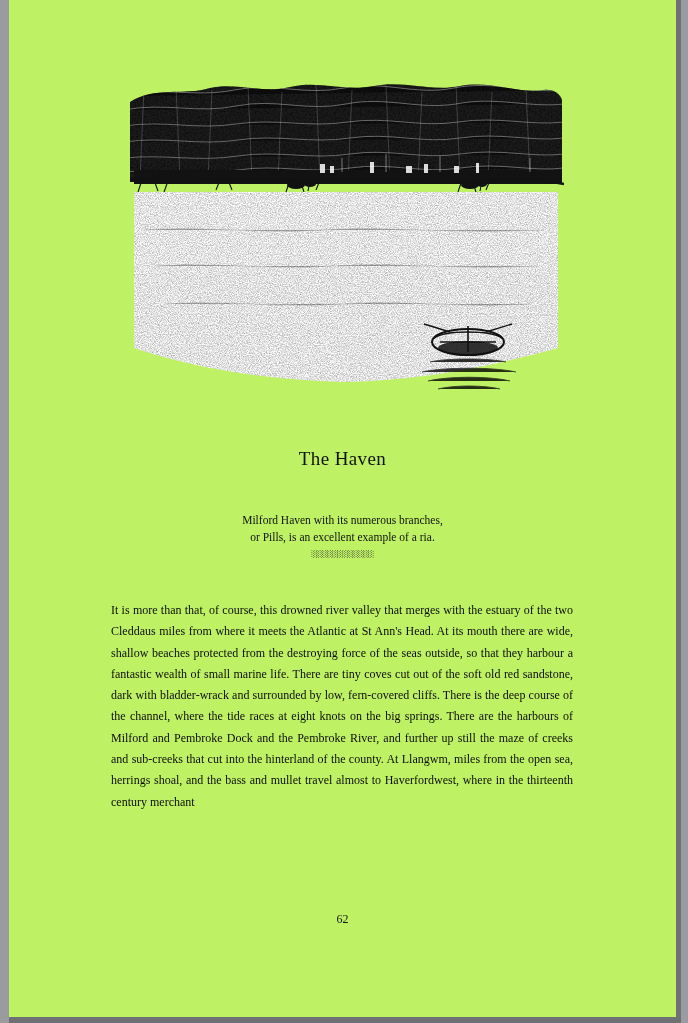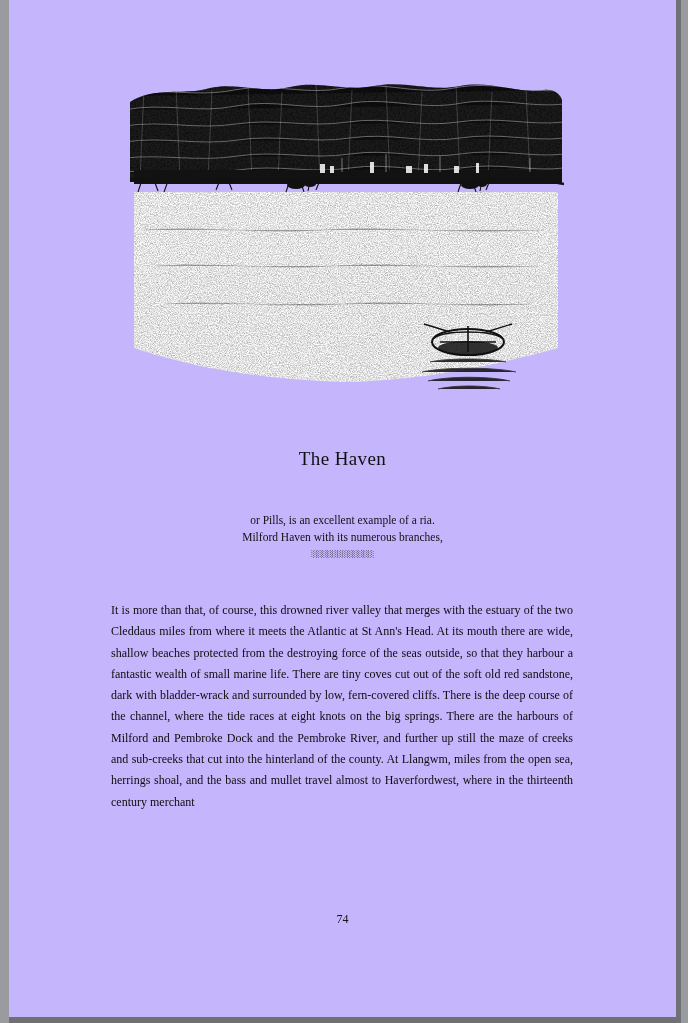--- a/index.html
+++ b/index.html
@@ -26,21 +26,21 @@
     width: 672px;
     height: 1023px;
     background: #6f7073;
   }
   .page {
     position: absolute;
     left: 9px;
     top: 0;
     width: 667px;
     height: 1017px;
-    background: #c4b5fd;
+    background: #bef264;
   }
   .illustration {
     position: absolute;
     left: 115px;
     top: 80px;
     width: 440px;
     height: 340px;
   }
   .illustration svg {
     display: block;
@@ -229,25 +229,25 @@
             <path d="M304,301 C324,296 366,296 386,301"></path>
             <path d="M314,309 C330,305 360,305 376,309"></path>
           </g>
         </g>
       </svg>
     </div>
 
     <div class="chapter-title">The Haven</div>
 
     <div class="epigraph">
+      <div>Milford Haven with its numerous branches,</div>
       <div>or Pills, is an excellent example of a ria.</div>
-      <div>Milford Haven with its numerous branches,</div>
     </div>
 
     <div class="ornament">
       <span>░░░░░░░░░░░░</span>
     </div>
 
     <div class="body-text">It is more than that, of course, this drowned river valley that merges with the estuary of the two Cleddaus miles from where it meets the Atlantic at St Ann's Head. At its mouth there are wide, shallow beaches protected from the destroying force of the seas outside, so that they harbour a fantastic wealth of small marine life. There are tiny coves cut out of the soft old red sandstone, dark with bladder-wrack and surrounded by low, fern-covered cliffs. There is the deep course of the channel, where the tide races at eight knots on the big springs. There are the harbours of Milford and Pembroke Dock and the Pembroke River, and further up still the maze of creeks and sub-creeks that cut into the hinterland of the county. At Llangwm, miles from the open sea, herrings shoal, and the bass and mullet travel almost to Haverfordwest, where in the thirteenth century merchant</div>
 
-    <div class="folio">74</div>
+    <div class="folio">62</div>
   </div>
 </div>
 
 </body></html>

